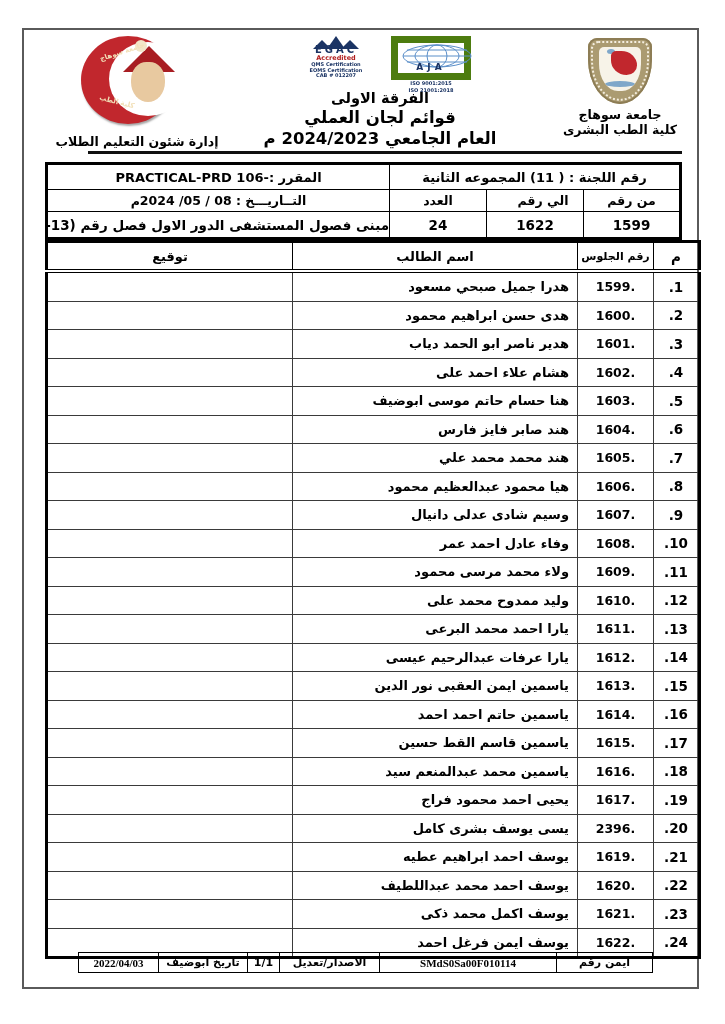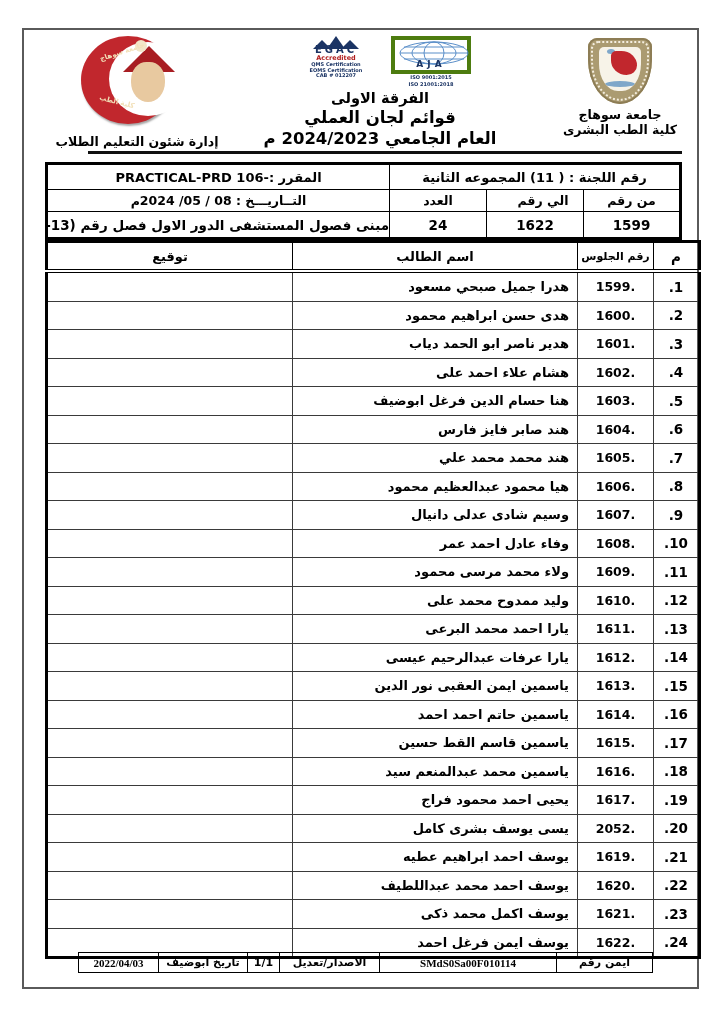--- a/index.html
+++ b/index.html
@@ -27,21 +27,21 @@
   .certs-row{display:flex;justify-content:center;align-items:flex-start;gap:8px;height:52px;}
   .egac{width:94px;}
   .egac-peaks{display:flex;justify-content:center;margin-bottom:-4px;}
   .peak{width:0;height:0;border-left:9px solid transparent;border-right:9px solid transparent;
     border-bottom:13px solid #1b3464;margin:0 -2px;}
   .peak.small{border-bottom-width:9px;margin-top:4px;}
   .egac-name{color:#1b3464;font-weight:bold;font-size:10px;letter-spacing:3px;line-height:10px;}
   .egac-acc{color:#b01c1c;font-weight:bold;font-size:6.5px;line-height:7px;}
   .egac-tiny{color:#1b3464;font-size:5px;line-height:5.5px;font-weight:bold;}
   .aja{width:80px;}
-  .aja-box{border:4px solid #4d7c0f;height:30px;position:relative;background:#fff;}
+  .aja-box{border:7px solid #4d7c0f;height:30px;position:relative;background:#fff;}
   .aja-name{position:absolute;left:0;right:0;bottom:1px;color:#1b3464;font-weight:bold;font-size:9px;letter-spacing:4px;}
   .aja-tiny{color:#1b3464;font-size:5px;line-height:5.5px;font-weight:bold;margin-top:1px;}
   .title-line{font-weight:bold;direction:rtl;}
   .t1{font-size:16.5px;margin-top:2px;}
   .t2{font-size:14.5px;margin-top:2px;}
   .t3{font-size:16.5px;margin-top:2px;}
 
   .hdr-right{left:550px;top:38px;width:140px;text-align:center;}
   .shield{position:relative;width:64px;height:66px;margin:0 auto;background:#ab9b71;
     border-radius:10px 10px 55% 55%/10px 10px 75% 75%;box-shadow:inset 0 0 0 2px #8d7d55;}
@@ -206,21 +206,21 @@
   </tr>
       <tr>
     <td class="c-serial" dir="rtl">4.</td>
     <td class="c-seat" dir="ltr">1602.</td>
     <td class="c-name">هشام علاء احمد على</td>
     <td class="c-sign"></td>
   </tr>
       <tr>
     <td class="c-serial" dir="rtl">5.</td>
     <td class="c-seat" dir="ltr">1603.</td>
-    <td class="c-name">هنا حسام الدين فرغل ابوضيف</td>
+    <td class="c-name">هنا حسام حاتم موسى ابوضيف</td>
     <td class="c-sign"></td>
   </tr>
       <tr>
     <td class="c-serial" dir="rtl">6.</td>
     <td class="c-seat" dir="ltr">1604.</td>
     <td class="c-name">هند صابر فايز فارس</td>
     <td class="c-sign"></td>
   </tr>
       <tr>
     <td class="c-serial" dir="rtl">7.</td>
@@ -295,21 +295,21 @@
     <td class="c-sign"></td>
   </tr>
       <tr>
     <td class="c-serial" dir="rtl">19.</td>
     <td class="c-seat" dir="ltr">1617.</td>
     <td class="c-name">يحيى احمد محمود فراج</td>
     <td class="c-sign"></td>
   </tr>
       <tr>
     <td class="c-serial" dir="rtl">20.</td>
-    <td class="c-seat" dir="ltr">2052.</td>
+    <td class="c-seat" dir="ltr">2396.</td>
     <td class="c-name">يسى يوسف بشرى كامل</td>
     <td class="c-sign"></td>
   </tr>
       <tr>
     <td class="c-serial" dir="rtl">21.</td>
     <td class="c-seat" dir="ltr">1619.</td>
     <td class="c-name">يوسف احمد ابراهيم عطيه</td>
     <td class="c-sign"></td>
   </tr>
       <tr>

